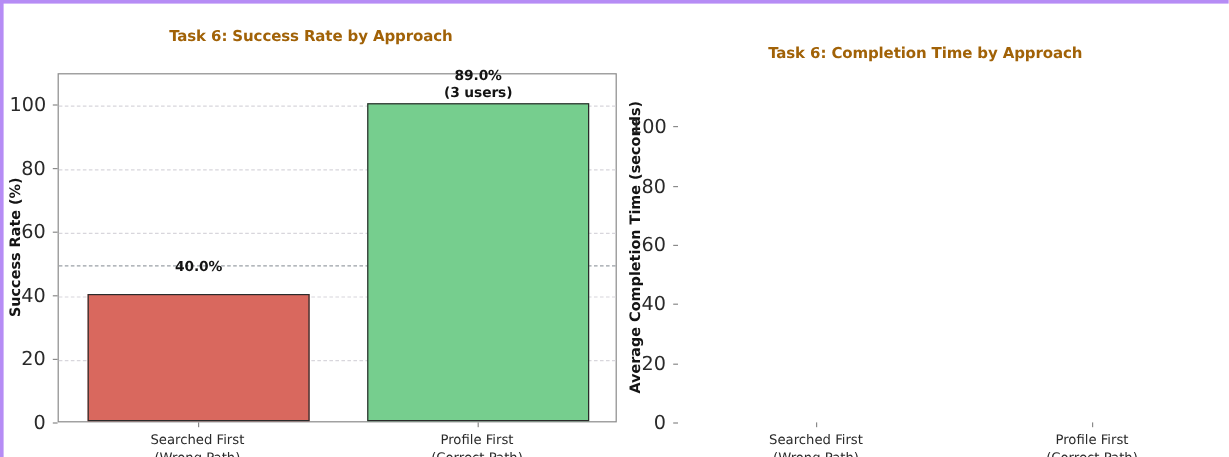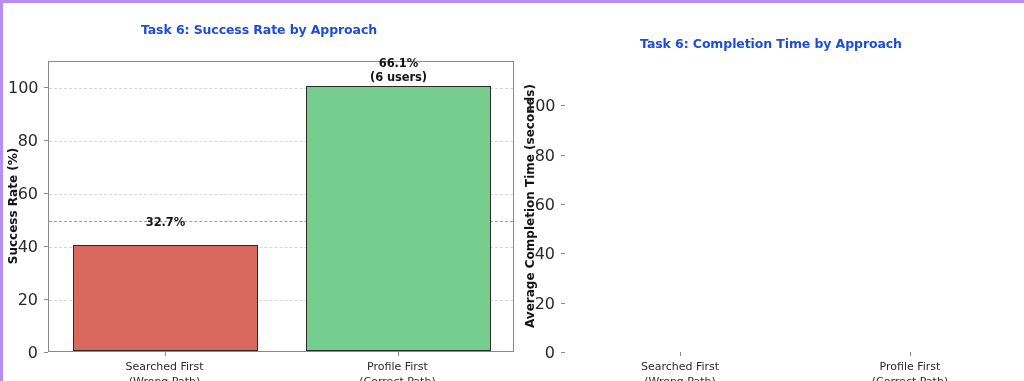--- a/index.html
+++ b/index.html
@@ -32,21 +32,21 @@
   #panel-left  { left: 0px;   width: 512px; }
   #panel-right { left: 512px; width: 512px; }
 
   .chart-title {
     position: absolute;
     left: 0;
     width: 100%;
     text-align: center;
     font-size: 12.5px;
     font-weight: bold;
-    color: #1d4ed8;
+    color: #a16207;
     line-height: 1.28;
     letter-spacing: -0.1px;
   }
   #title-left  { top: 19px; }
   #title-right { top: 33px; }
 
   
   .plot {
     position: absolute;
     background: #ffffff;
@@ -141,23 +141,23 @@
     <div class="ylabel" id="ylabel-left" style="width: 291px; left: -136.5px; top: 195.5px;">Success Rate (%)</div>
 
     <div class="plot" id="plot-left">
         <div class="gridline" style="top: 238.091px;"></div>
         <div class="gridline" style="top: 185.182px;"></div>
         <div class="gridline" style="top: 132.273px;"></div>
         <div class="gridline" style="top: 79.3636px;"></div>
         <div class="gridline" style="top: 26.4545px;"></div>
         <div class="threshold-line" style="top: 158.727px;"></div>
         <div class="bar" style="left: 24px; width: 185px; height: 105.818px; background: rgb(217, 104, 94);"></div>
-        <div class="bar-label" style="left: 24px; width: 185px; top: 153.182px;"><div>32.7%</div></div>
+        <div class="bar-label" style="left: 24px; width: 185px; top: 153.182px;"><div>40.0%</div></div>
         <div class="bar" style="left: 257px; width: 185px; height: 264.545px; background: rgb(118, 206, 142);"></div>
-        <div class="bar-label" style="left: 257px; width: 185px; top: -5.54545px;"><div>66.1%</div><div>(6 users)</div></div>
+        <div class="bar-label" style="left: 257px; width: 185px; top: -5.54545px;"><div>89.0%</div><div>(3 users)</div></div>
       </div>
   <div class="ytick-mark" style="top: 349px; left: 41px;"></div>
       <div class="ytick-label" style="top: 349px; left: 5px; width: 30px;">0</div>
       <div class="ytick-mark" style="top: 296.091px; left: 41px;"></div>
       <div class="ytick-label" style="top: 296.091px; left: 5px; width: 30px;">20</div>
       <div class="ytick-mark" style="top: 243.182px; left: 41px;"></div>
       <div class="ytick-label" style="top: 243.182px; left: 5px; width: 30px;">40</div>
       <div class="ytick-mark" style="top: 190.273px; left: 41px;"></div>
       <div class="ytick-label" style="top: 190.273px; left: 5px; width: 30px;">60</div>
       <div class="ytick-mark" style="top: 137.364px; left: 41px;"></div>

